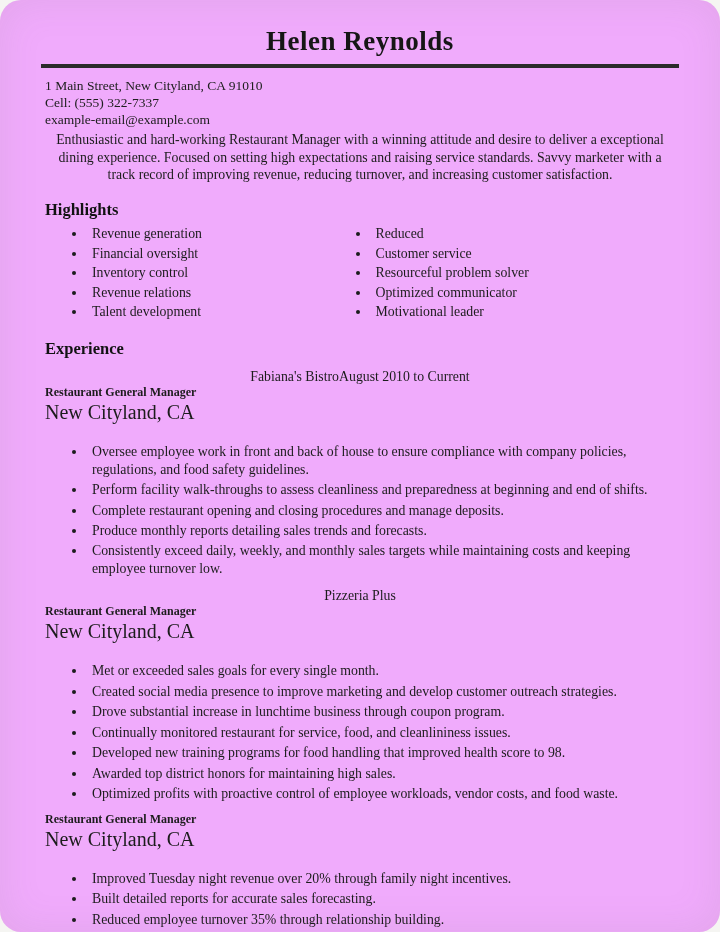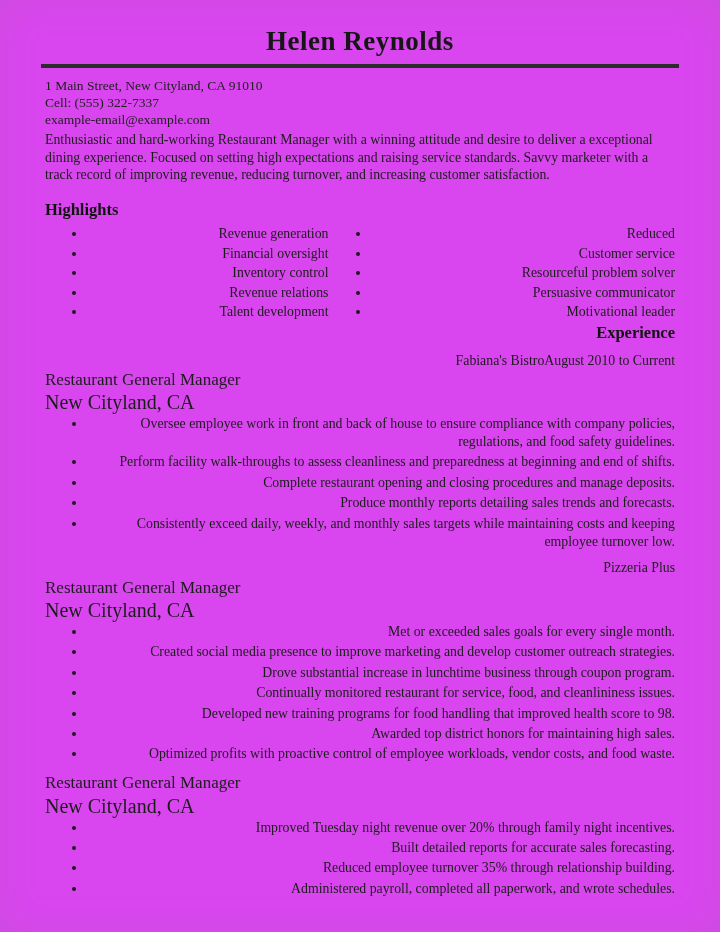--- a/index.html
+++ b/index.html
@@ -4,25 +4,26 @@
 <style>
   * { box-sizing: border-box; }
   html, body { margin: 0; padding: 0; }
   body {
     width: 720px; height: 932px;
     background: #f5f5f2;
     font-family: "Liberation Serif", "DejaVu Serif", serif;
   }
   .page {
     width: 720px; height: 932px;
-    background: #d946ef;
+    background: #f0abfc;
     color: #1c1c1c;
     padding: 26px 45px 0 45px;
     overflow: hidden;
     box-shadow: inset 0 0 40px rgba(120,120,110,0.12);
+    border-radius: 21px;
   }
   
   .person-name {
     text-align: center;
     font-size: 27px;
     font-weight: bold;
     letter-spacing: 0.5px;
     margin: 0 0 7px 0;
     color: #161616;
   }
@@ -38,49 +39,50 @@
     margin-top: 10px;
     color: #202020;
   }
   
   .section-heading {
     font-size: 16.5px;
     font-weight: bold;
     margin: 13px 0 2px 0;
     color: #121212;
   }
-  .section-heading.experience { margin-top: 0; text-align: right; }
+  .section-heading.experience { margin-top: 16px; }
   .body-text {
     font-size: 13.8px;
     line-height: 1.3;
     margin: 2px 0 16px 0;
+    text-align: center;
   }
   
   .highlights-cols { display: flex; }
   .highlights-col-left  { width: 45%; }
   .highlights-col-right { width: 55%; }
   ul.bullet-list {
     margin: 3px 0 0 0;
     padding-left: 42px;
     font-size: 13.8px;
     line-height: 1.3;
   }
-  ul.bullet-list li { padding-left: 5px; margin: 0 0 1.5px 0; text-align: right; }
+  ul.bullet-list li { padding-left: 5px; margin: 0 0 1.5px 0; }
   
   .job { margin-top: 9px; }
   .job:first-of-type { margin-top: 2px; }
   .job-header-row {
     display: flex;
-    justify-content: flex-end;
+    justify-content: center;
     font-size: 13.8px;
     line-height: 1.25;
   }
-  .job-title { font-weight: normal; font-size: 17px; line-height: 1.25; }
+  .job-title { font-weight: bold; font-size: 12px; line-height: 1.25; }
   .job-location { font-size: 20px; line-height: 1.25; }
-  .job ul.bullet-list { margin-top: 0; }
+  .job ul.bullet-list { margin-top: 18px; }
   .job ul.bullet-list li { margin-bottom: 2.5px; }
 </style>
 </head>
 <body>
 
 <div class="page">
 
   <h1 class="person-name">Helen Reynolds</h1>
   <div class="header-divider"></div>
   <div class="contact-block">
@@ -100,21 +102,21 @@
         <li>Inventory control</li>
         <li>Revenue relations</li>
         <li>Talent development</li>
       </ul>
     </div>
     <div class="highlights-col-right">
       <ul class="bullet-list">
         <li>Reduced</li>
         <li>Customer service</li>
         <li>Resourceful problem solver</li>
-        <li>Persuasive communicator</li>
+        <li>Optimized communicator</li>
         <li>Motivational leader</li>
       </ul>
     </div>
   </div>
 
   <h2 class="section-heading experience">Experience</h2>
 
   <div class="job">
     <div class="job-header-row">
       <span>Fabiana's Bistro</span>

